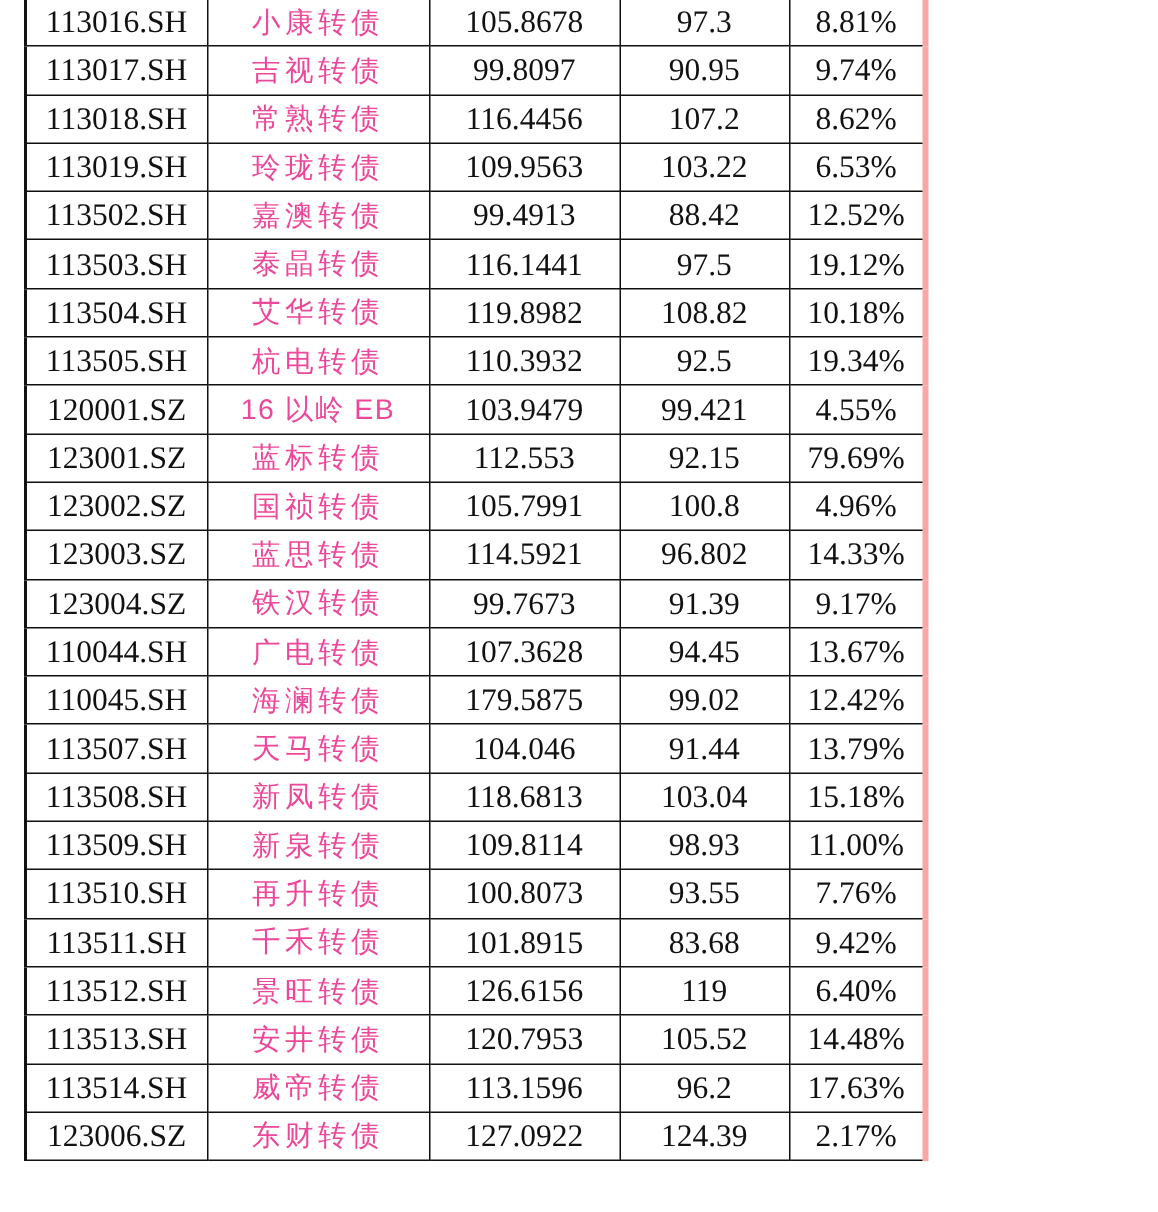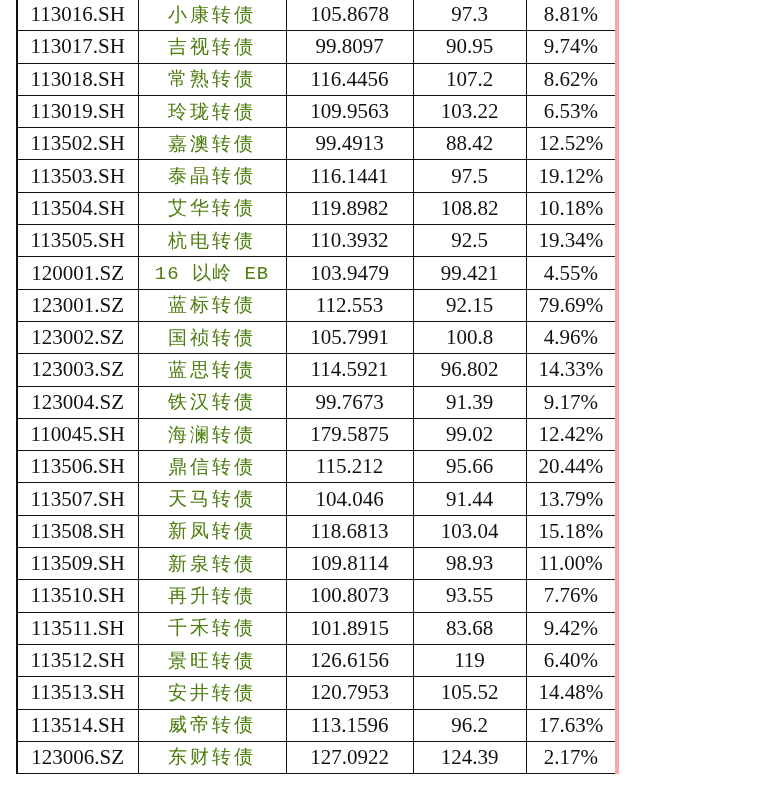--- a/index.html
+++ b/index.html
@@ -18,22 +18,22 @@
     text-align: center;
     vertical-align: middle;
     font-family: "Liberation Serif", "DejaVu Serif", serif;
     font-size: 21px;
     color: #111;
     white-space: nowrap;
     overflow: hidden;
   }
   td.first { border-left: 2px solid #111; text-align: center; }
   td.last { border-right: 4px solid #fca5a5; }
-  td.name { font-family: "DejaVu Serif", serif; font-size: 19px; letter-spacing: 3px; color: #4d7c0f; }
-  td.name.latin { font-family: Liberation Mono, monospace; letter-spacing: 1px; }
+  td.name { font-family: "DejaVu Serif", serif; font-size: 19px; letter-spacing: 3px; color: #ec4899; }
+  td.name.latin { font-family: Liberation Sans, sans-serif; letter-spacing: 1px; }
   tr:first-child td { border-top: none; }
 </style>
 </head>
 <body>
 
 <div class="table-wrap">
   <table>
     <colgroup>
         <col class="c1">
         <col class="c2">
@@ -127,34 +127,34 @@
           <td class="last">14.33%</td>
         </tr>
         <tr>
           <td class="first">123004.SZ</td>
           <td class="name">铁汉转债</td>
           <td>99.7673</td>
           <td>91.39</td>
           <td class="last">9.17%</td>
         </tr>
         <tr>
+          <td class="first">110044.SH</td>
+          <td class="name">广电转债</td>
+          <td>107.3628</td>
+          <td>94.45</td>
+          <td class="last">13.67%</td>
+        </tr>
+        <tr>
           <td class="first">110045.SH</td>
           <td class="name">海澜转债</td>
           <td>179.5875</td>
           <td>99.02</td>
           <td class="last">12.42%</td>
         </tr>
         <tr>
-          <td class="first">113506.SH</td>
-          <td class="name">鼎信转债</td>
-          <td>115.212</td>
-          <td>95.66</td>
-          <td class="last">20.44%</td>
-        </tr>
-        <tr>
           <td class="first">113507.SH</td>
           <td class="name">天马转债</td>
           <td>104.046</td>
           <td>91.44</td>
           <td class="last">13.79%</td>
         </tr>
         <tr>
           <td class="first">113508.SH</td>
           <td class="name">新凤转债</td>
           <td>118.6813</td>

